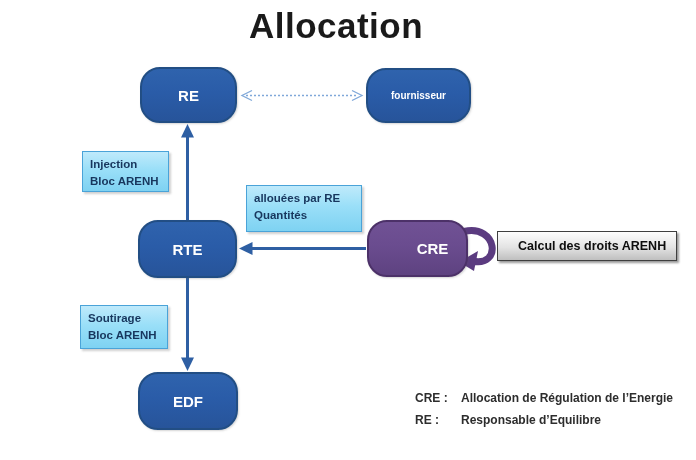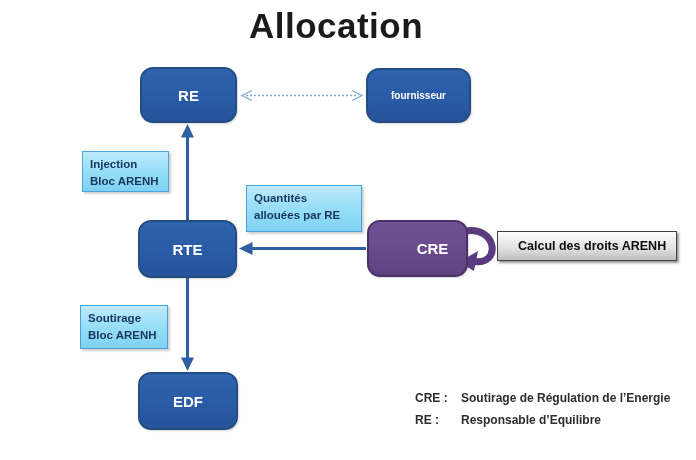--- a/index.html
+++ b/index.html
@@ -24,21 +24,21 @@
   }
   .arrows {
     position: absolute;
     left: 0; top: 0;
     width: 696px; height: 460px;
     pointer-events: none;
   }
   .node {
     position: absolute;
     box-sizing: border-box;
-    border-radius: 13px;
+    border-radius: 20px;
     display: flex;
     align-items: center;
     justify-content: center;
     color: #ffffff;
     font-weight: bold;
     font-size: 15px;
     background: linear-gradient(180deg, #2f63ad 0%, #2a5ca8 45%, #27549a 100%);
     border: 2px solid #224e84;
     box-shadow: 1px 1px 2px rgba(90,90,90,0.25);
   }
@@ -149,37 +149,37 @@
   <div class="node" id="node-edf">
     <span>EDF</span>
   </div>
 
   <div class="note" id="note-injection">
     <span class="note-line">Injection</span>
     <span class="note-line">Bloc ARENH</span>
   </div>
 
   <div class="note" id="note-quantites">
+    <span class="note-line">allouées par RE</span>
     <span class="note-line">Quantités</span>
-    <span class="note-line">allouées par RE</span>
   </div>
 
   <div class="note" id="note-soutirage">
     <span class="note-line">Soutirage</span>
     <span class="note-line">Bloc ARENH</span>
   </div>
 
   <div class="graybox" id="calcul-box">
     <span>Calcul des droits ARENH</span>
   </div>
 
   <div class="legend">
     <div class="legend-row">
       <span class="legend-abbr">CRE :</span>
-      <span class="legend-text">Soutirage de Régulation de l’Energie</span>
+      <span class="legend-text">Allocation de Régulation de l’Energie</span>
     </div>
     <div class="legend-row">
       <span class="legend-abbr">RE :</span>
       <span class="legend-text">Responsable d’Equilibre</span>
     </div>
   </div>
 
 </div>
 
 </body></html>

